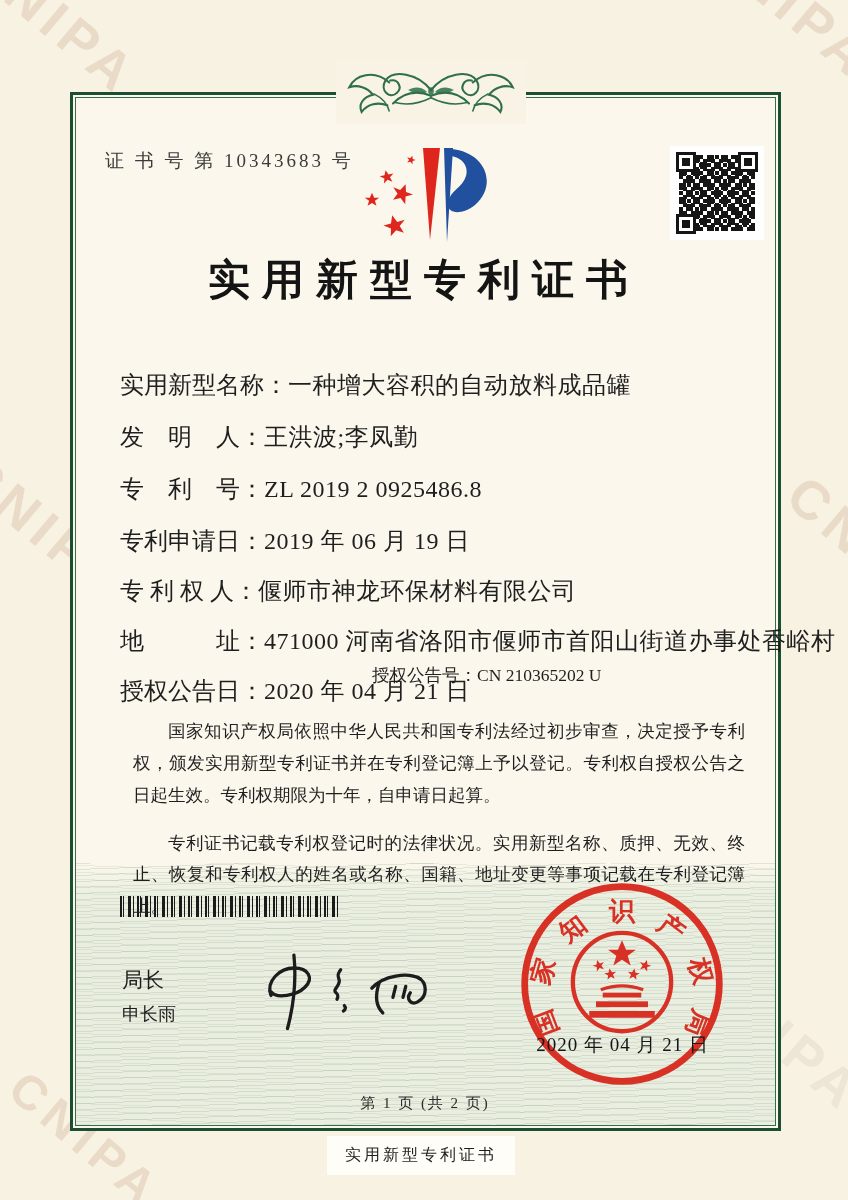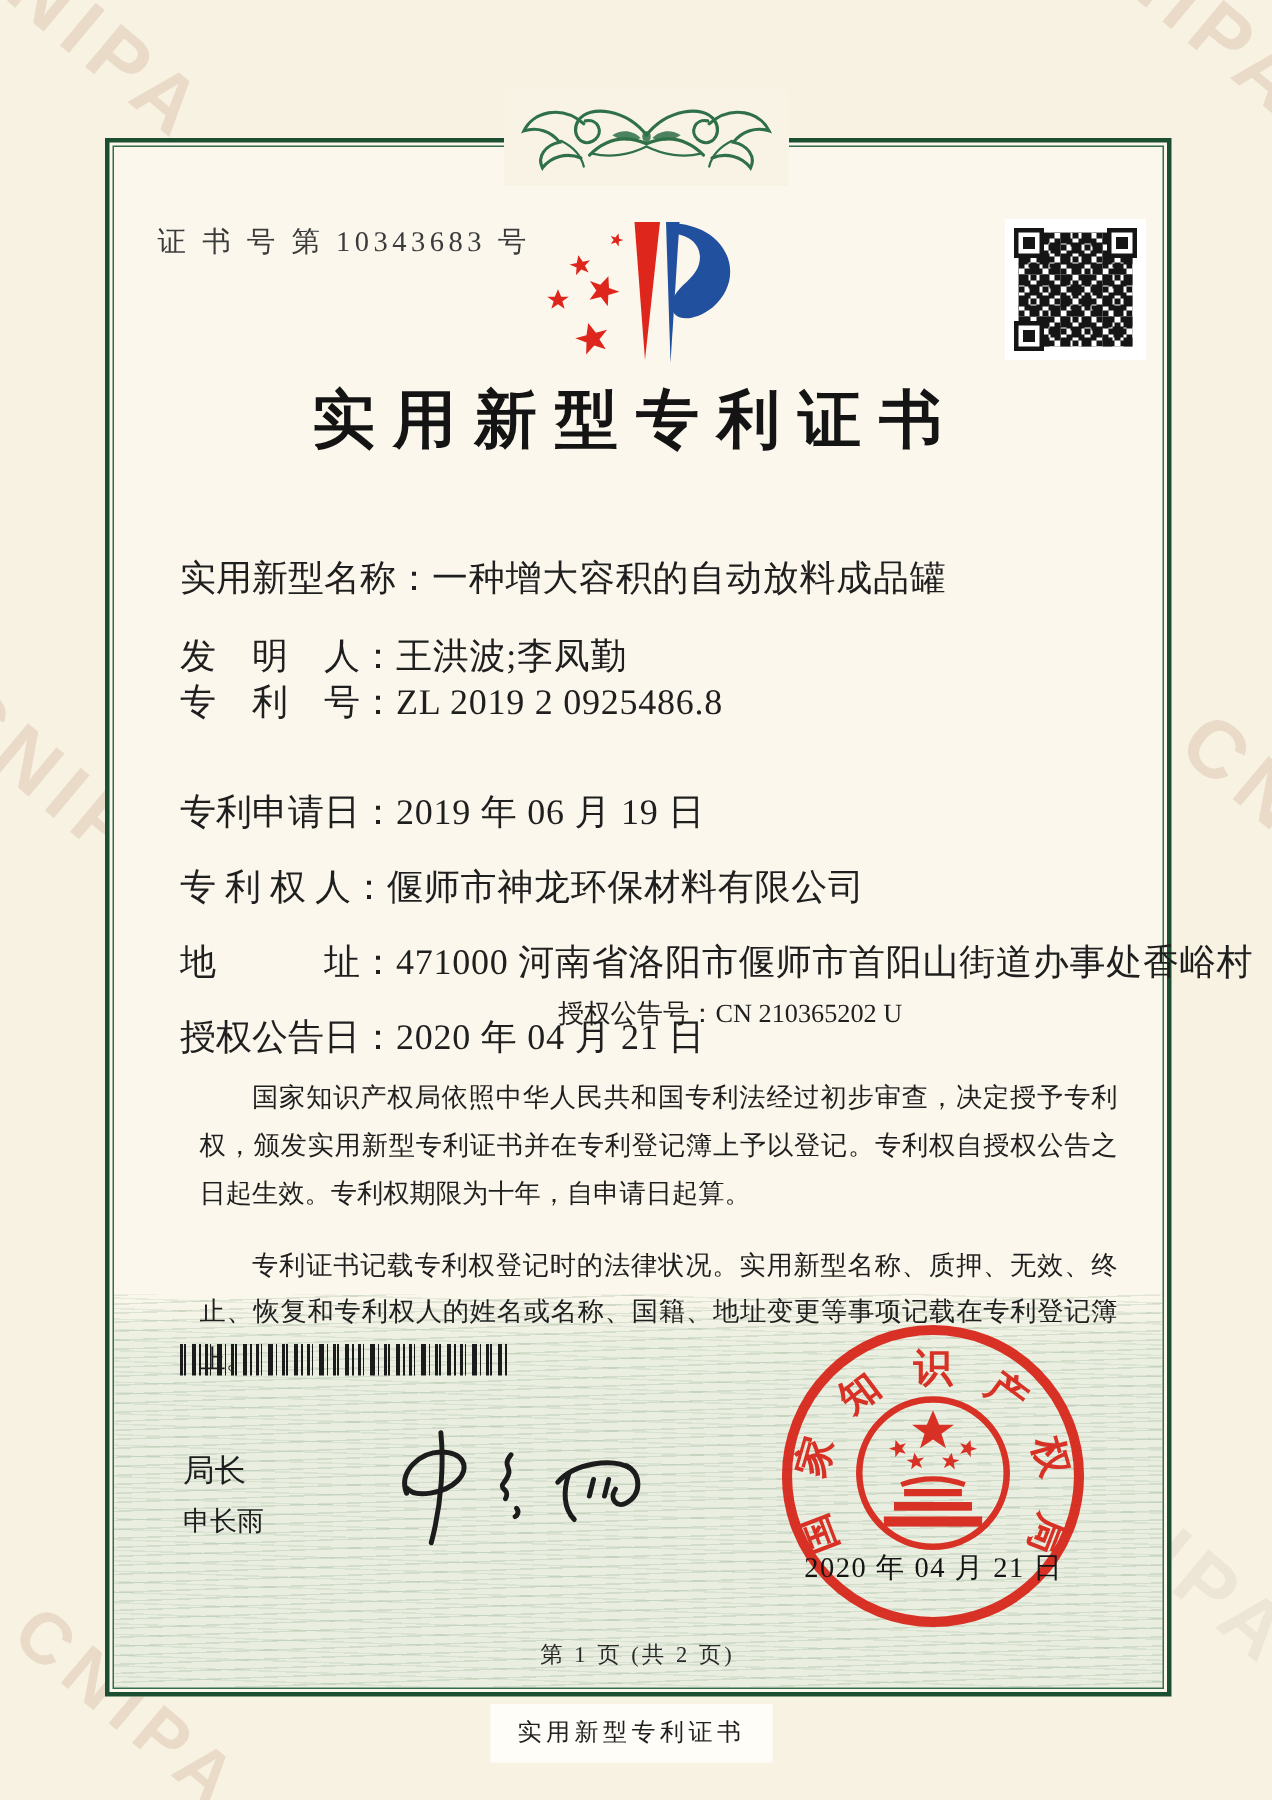--- a/index.html
+++ b/index.html
@@ -187,21 +187,21 @@
   </div>
 
   <div class="title">实用新型专利证书</div>
 
   <div class="row" style="top:357px;">
     <span class="lab">实用新型名称：</span><span class="val">一种增大容积的自动放料成品罐</span>
   </div>
   <div class="row" style="top:409px;">
     <span class="lab">发　明　人：</span><span class="val">王洪波;李凤勤</span>
   </div>
-  <div class="row" style="top:440px;">
+  <div class="row" style="top:461px;">
     <span class="lab">专　利　号：</span><span class="val">ZL 2019 2 0925486.8</span>
   </div>
   <div class="row" style="top:513px;">
     <span class="lab">专利申请日：</span><span class="val">2019 年 06 月 19 日</span>
   </div>
   <div class="row" style="top:563px;">
     <span class="lab">专 利 权 人：</span><span class="val">偃师市神龙环保材料有限公司</span>
   </div>
   <div class="row" style="top:613px;">
     <span class="lab">地　　　址：</span><span class="val">471000 河南省洛阳市偃师市首阳山街道办事处香峪村</span>

